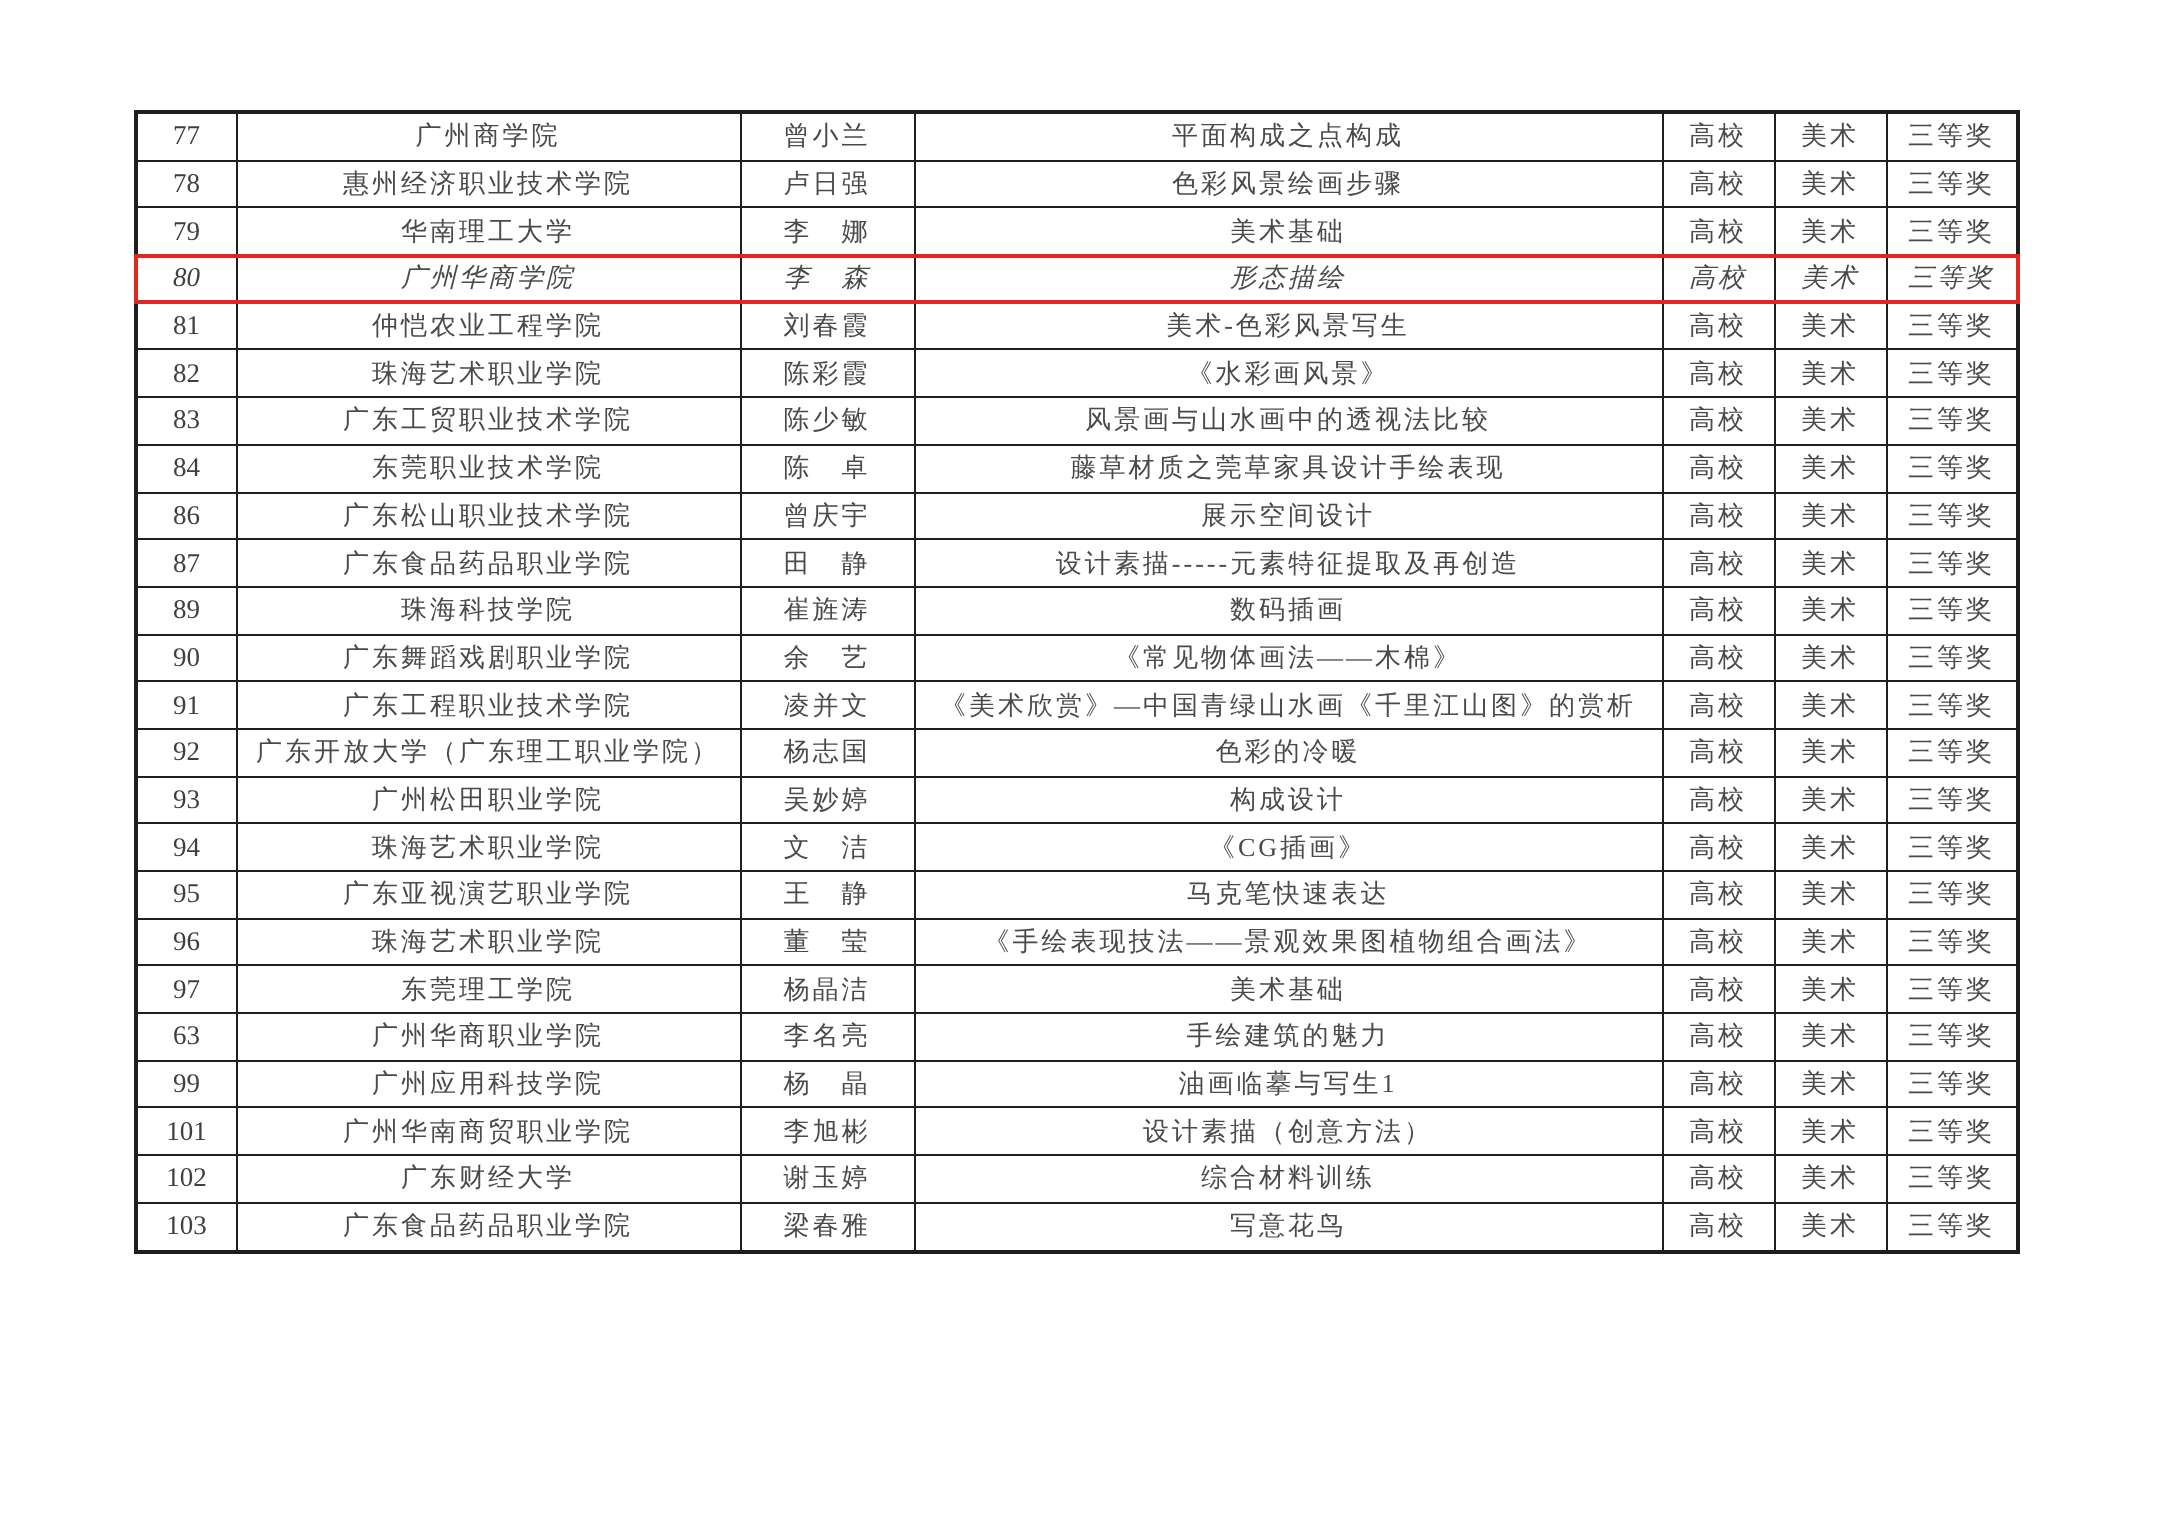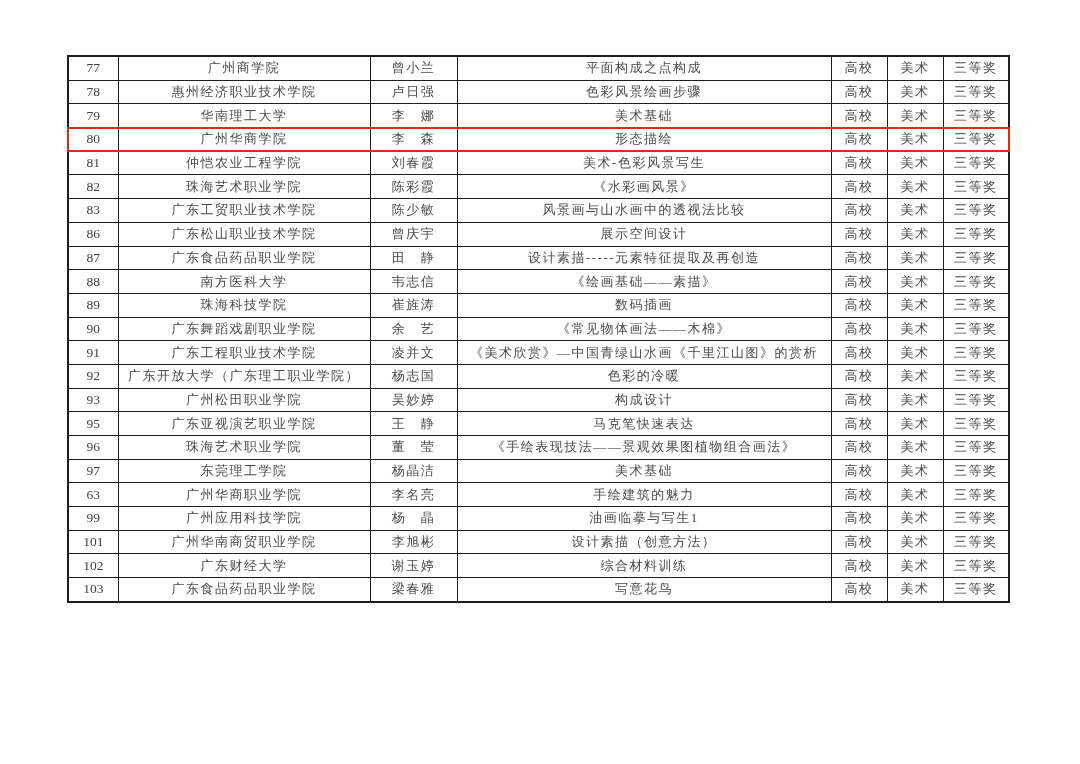--- a/index.html
+++ b/index.html
@@ -41,20 +41,21 @@
     overflow: hidden;
   }
   table.awards td.c-no {
     letter-spacing: 0;
     font-size: 13.5px;
     color: #3f3f3f;
   }
   tr.highlighted {
     outline: 2px solid #e0281d;
     outline-offset: -1px;
+    font-style: italic;
   }
 </style>
 </head>
 <body>
 
 <div class="page">
   <table class="awards">
     <colgroup>
       <col style="width:50px">
       <col style="width:252px">
@@ -128,20 +129,29 @@
   <tr>
     <td class="c-no">83</td>
     <td class="c-inst">广东工贸职业技术学院</td>
     <td class="c-author">陈少敏</td>
     <td class="c-work">风景画与山水画中的透视法比较</td>
     <td class="c-level">高校</td>
     <td class="c-category">美术</td>
     <td class="c-award">三等奖</td>
   </tr>
 
+  <tr>
+    <td class="c-no">84</td>
+    <td class="c-inst">东莞职业技术学院</td>
+    <td class="c-author">陈　卓</td>
+    <td class="c-work">藤草材质之莞草家具设计手绘表现</td>
+    <td class="c-level">高校</td>
+    <td class="c-category">美术</td>
+    <td class="c-award">三等奖</td>
+  </tr>
 
 
   <tr>
     <td class="c-no">86</td>
     <td class="c-inst">广东松山职业技术学院</td>
     <td class="c-author">曾庆宇</td>
     <td class="c-work">展示空间设计</td>
     <td class="c-level">高校</td>
     <td class="c-category">美术</td>
     <td class="c-award">三等奖</td>
@@ -150,29 +160,20 @@
   <tr>
     <td class="c-no">87</td>
     <td class="c-inst">广东食品药品职业学院</td>
     <td class="c-author">田　静</td>
     <td class="c-work">设计素描-----元素特征提取及再创造</td>
     <td class="c-level">高校</td>
     <td class="c-category">美术</td>
     <td class="c-award">三等奖</td>
   </tr>
 
-  <tr>
-    <td class="c-no">88</td>
-    <td class="c-inst">南方医科大学</td>
-    <td class="c-author">韦志信</td>
-    <td class="c-work">《绘画基础——素描》</td>
-    <td class="c-level">高校</td>
-    <td class="c-category">美术</td>
-    <td class="c-award">三等奖</td>
-  </tr>
 
   <tr>
     <td class="c-no">89</td>
     <td class="c-inst">珠海科技学院</td>
     <td class="c-author">崔旌涛</td>
     <td class="c-work">数码插画</td>
     <td class="c-level">高校</td>
     <td class="c-category">美术</td>
     <td class="c-award">三等奖</td>
   </tr>
@@ -210,20 +211,29 @@
   <tr>
     <td class="c-no">93</td>
     <td class="c-inst">广州松田职业学院</td>
     <td class="c-author">吴妙婷</td>
     <td class="c-work">构成设计</td>
     <td class="c-level">高校</td>
     <td class="c-category">美术</td>
     <td class="c-award">三等奖</td>
   </tr>
 
+  <tr>
+    <td class="c-no">94</td>
+    <td class="c-inst">珠海艺术职业学院</td>
+    <td class="c-author">文　洁</td>
+    <td class="c-work">《CG插画》</td>
+    <td class="c-level">高校</td>
+    <td class="c-category">美术</td>
+    <td class="c-award">三等奖</td>
+  </tr>
 
   <tr>
     <td class="c-no">95</td>
     <td class="c-inst">广东亚视演艺职业学院</td>
     <td class="c-author">王　静</td>
     <td class="c-work">马克笔快速表达</td>
     <td class="c-level">高校</td>
     <td class="c-category">美术</td>
     <td class="c-award">三等奖</td>
   </tr>

